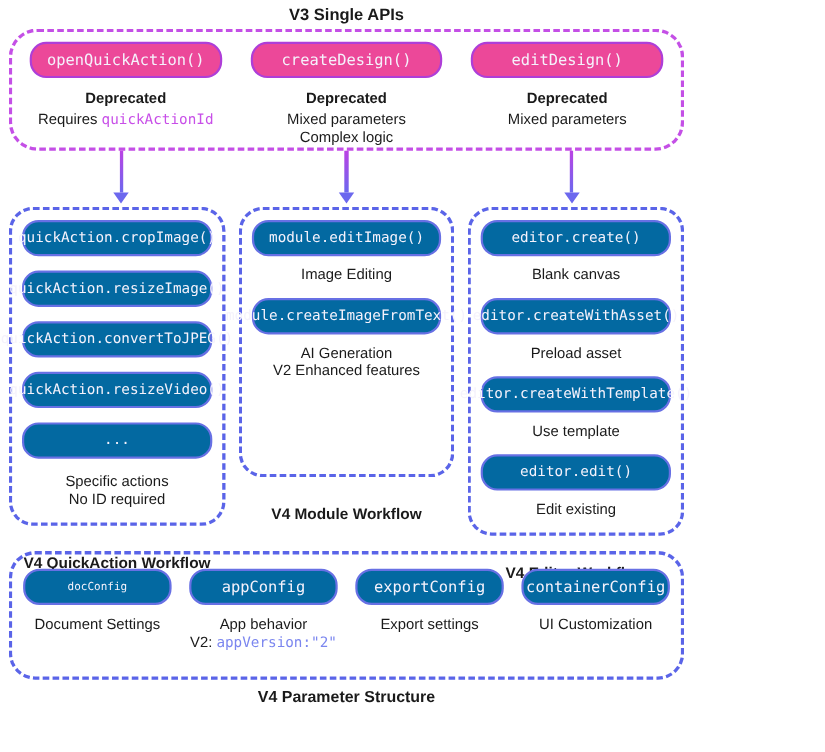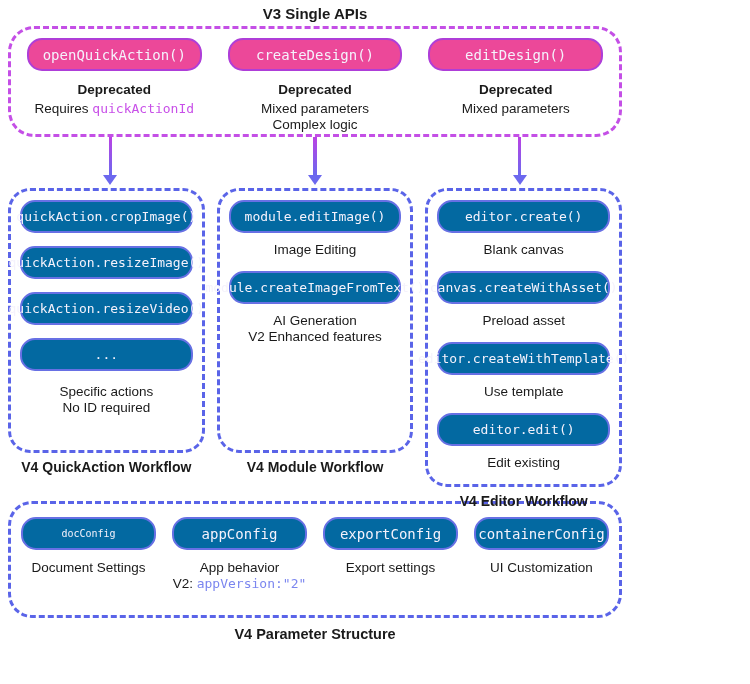--- a/index.html
+++ b/index.html
@@ -61,21 +61,21 @@
   .v4-col { flex:1; display:flex; flex-direction:column; min-width:0; }
   .wf-box {
     flex:1;
     border:3px dashed #5a64e8; border-radius:22px;
     padding:9px 9px 0;
     display:flex; flex-direction:column; align-items:center;
   }
   .wf-box .pill { margin-bottom:13px; flex:none; }
   .wf-desc { font-size:13.5px; line-height:16px; text-align:center; margin:-4px 0 13px; }
   .wf-label {
-    margin-top:6px; height:18px; text-align:center;
+    margin-top:25px; height:18px; text-align:center;
     font-weight:bold; font-size:14px;
   }
 
   
   .param-box {
     margin:24px 8px 0; height:117px;
     border:3px dashed #5a64e8; border-radius:24px;
     padding:13px 10px 0;
     display:flex; gap:16px;
   }
@@ -127,20 +127,21 @@
       <div class="arrow-head"></div>
     </div>
   </div>
 
   <div class="v4-row">
 
     <div class="v4-col">
       <div class="wf-box">
         <div class="pill purple">quickAction.cropImage()</div>
         <div class="pill purple">quickAction.resizeImage()</div>
+        <div class="pill purple">quickAction.convertToJPEG()</div>
         <div class="pill purple">quickAction.resizeVideo()</div>
         <div class="pill purple">...</div>
         <div class="wf-desc" style="margin-top:0;">
           <span>Specific actions</span><br>
           <span>No ID required</span>
         </div>
       </div>
       <div class="wf-label">V4 QuickAction Workflow</div>
     </div>
 
@@ -154,21 +155,21 @@
           <span>V2 Enhanced features</span>
         </div>
       </div>
       <div class="wf-label">V4 Module Workflow</div>
     </div>
 
     <div class="v4-col">
       <div class="wf-box">
         <div class="pill purple">editor.create()</div>
         <div class="wf-desc">Blank canvas</div>
-        <div class="pill purple">canvas.createWithAsset()</div>
+        <div class="pill purple">editor.createWithAsset()</div>
         <div class="wf-desc">Preload asset</div>
         <div class="pill purple">editor.createWithTemplate()</div>
         <div class="wf-desc">Use template</div>
         <div class="pill purple">editor.edit()</div>
         <div class="wf-desc">Edit existing</div>
       </div>
       <div class="wf-label">V4 Editor Workflow</div>
     </div>
 
   </div>

